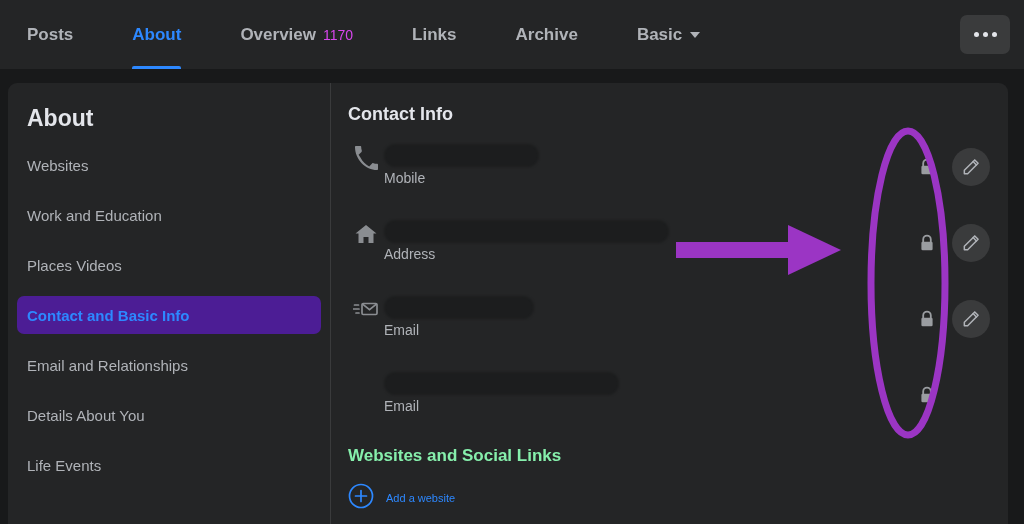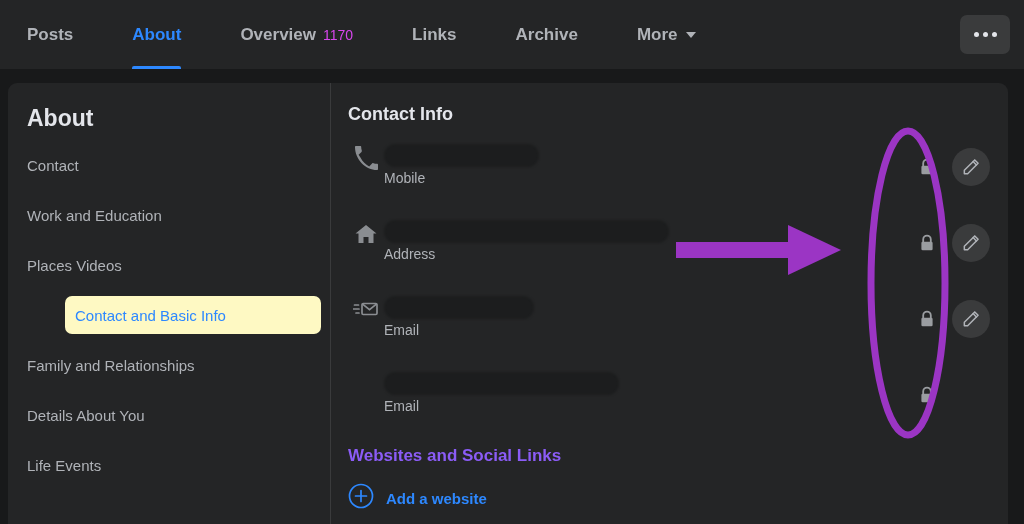--- a/index.html
+++ b/index.html
@@ -122,24 +122,23 @@
     display: flex;
     align-items: center;
     padding: 0 10px;
     border-radius: 7px;
     font-size: 15px;
     color: #b0b3b8;
     cursor: pointer;
     margin-bottom: 12px;
   }
   .side-item.active {
-    background: #fef9c3;
+    background: #4c1d95;
     color: #2d88ff;
-    font-weight: normal;
-    margin-left: 48px;
+    font-weight: bold;
   }
 
   
   .main {
     flex: 1;
     position: relative;
     box-sizing: border-box;
     padding: 21px 0 0 17px;
   }
   .section-title {
@@ -190,33 +189,33 @@
     display: flex;
     align-items: center;
     justify-content: center;
     cursor: pointer;
   }
   .edit-btn.ghost { background: transparent; pointer-events: none; }
 
   .websites-title {
     font-size: 17px;
     font-weight: bold;
-    color: #8b5cf6;
+    color: #86efac;
     margin-top: 14px;
     margin-bottom: 17px;
   }
   .add-row {
     display: flex;
     align-items: center;
     gap: 12px;
     cursor: pointer;
   }
   .add-label {
-    font-size: 15px;
-    font-weight: bold;
+    font-size: 11px;
+    font-weight: normal;
     color: #2d88ff;
   }
 
   
   .annotation-layer {
     position: absolute;
     left: 0; top: 0;
     width: 1024px; height: 524px;
     pointer-events: none;
   }
@@ -243,52 +242,52 @@
     <div class="tab">
       <span>Links</span>
     </div>
 
 
     <div class="tab">
       <span>Archive</span>
     </div>
 
     <div class="tab">
-      <span>More</span>
+      <span>Basic</span>
       <span class="caret-down"></span>
     </div>
 
   </div>
 
   <div class="more-btn">
     <i></i>
     <i></i>
     <i></i>
   </div>
 </div>
 
 <div class="card">
 
   <div class="sidebar">
     <div class="sidebar-title">About</div>
 
     <div class="side-item">
-      <span>Contact</span>
+      <span>Websites</span>
     </div>
     <div class="side-item">
       <span>Work and Education</span>
     </div>
     <div class="side-item">
       <span>Places Videos</span>
     </div>
     <div class="side-item active">
       <span>Contact and Basic Info</span>
     </div>
     <div class="side-item">
-      <span>Family and Relationships</span>
+      <span>Email and Relationships</span>
     </div>
     <div class="side-item">
       <span>Details About You</span>
     </div>
     <div class="side-item">
       <span>Life Events</span>
     </div>
   </div>
 
   <div class="main">

